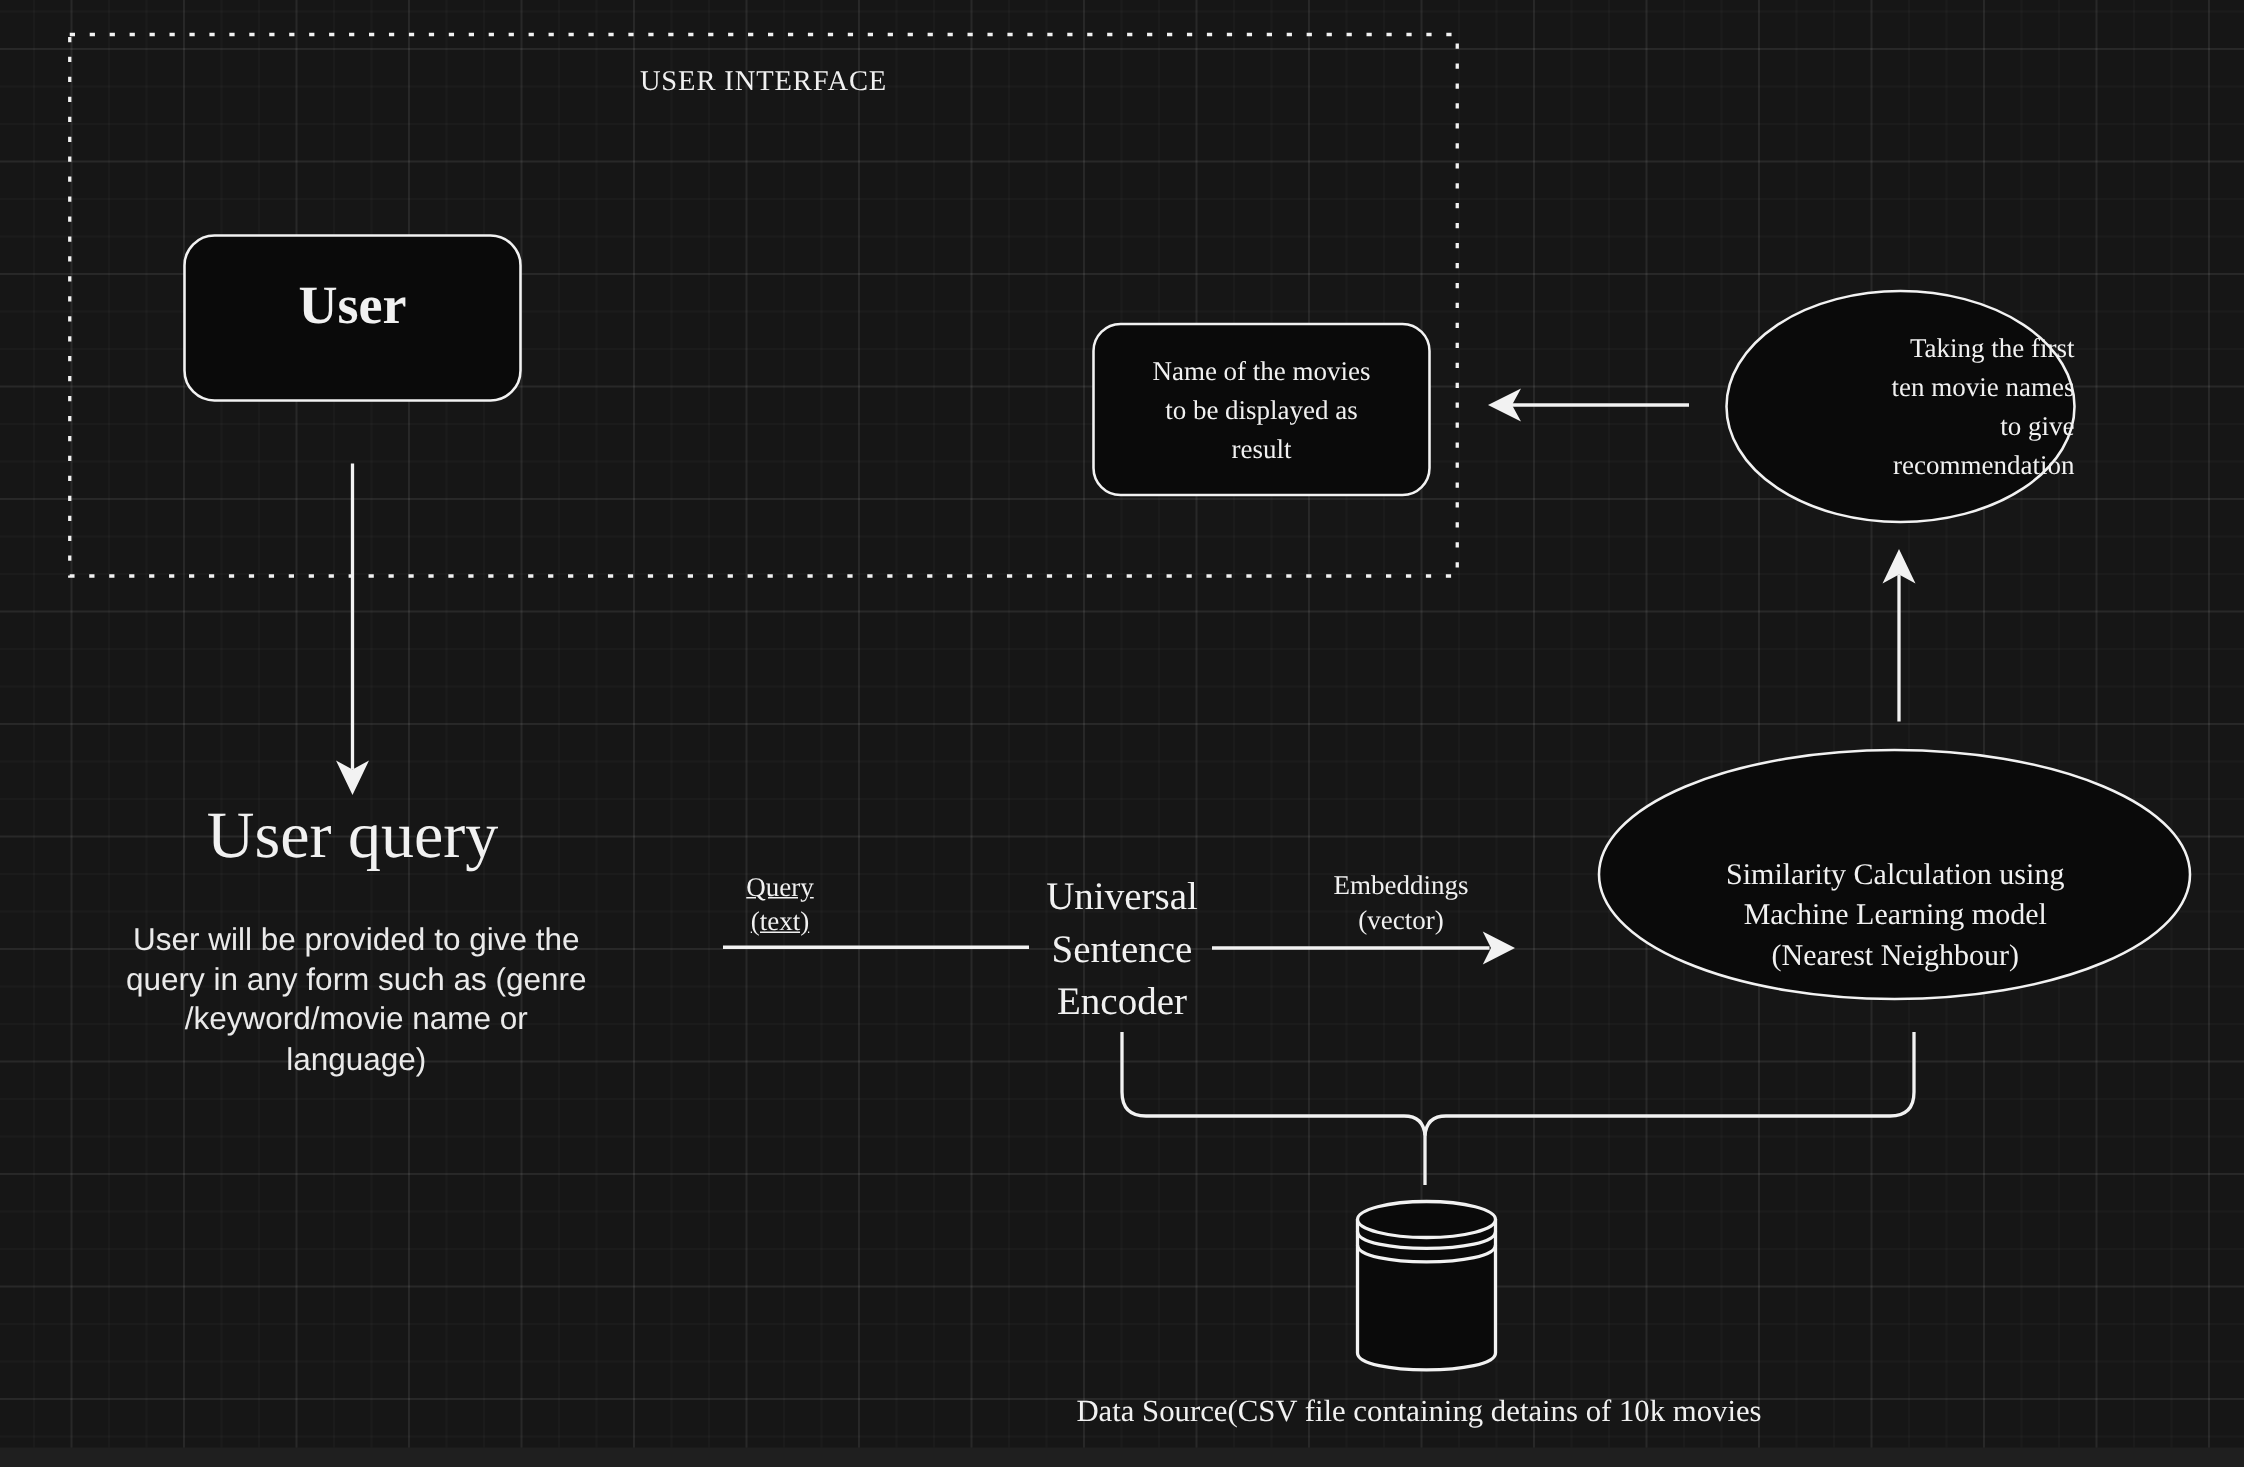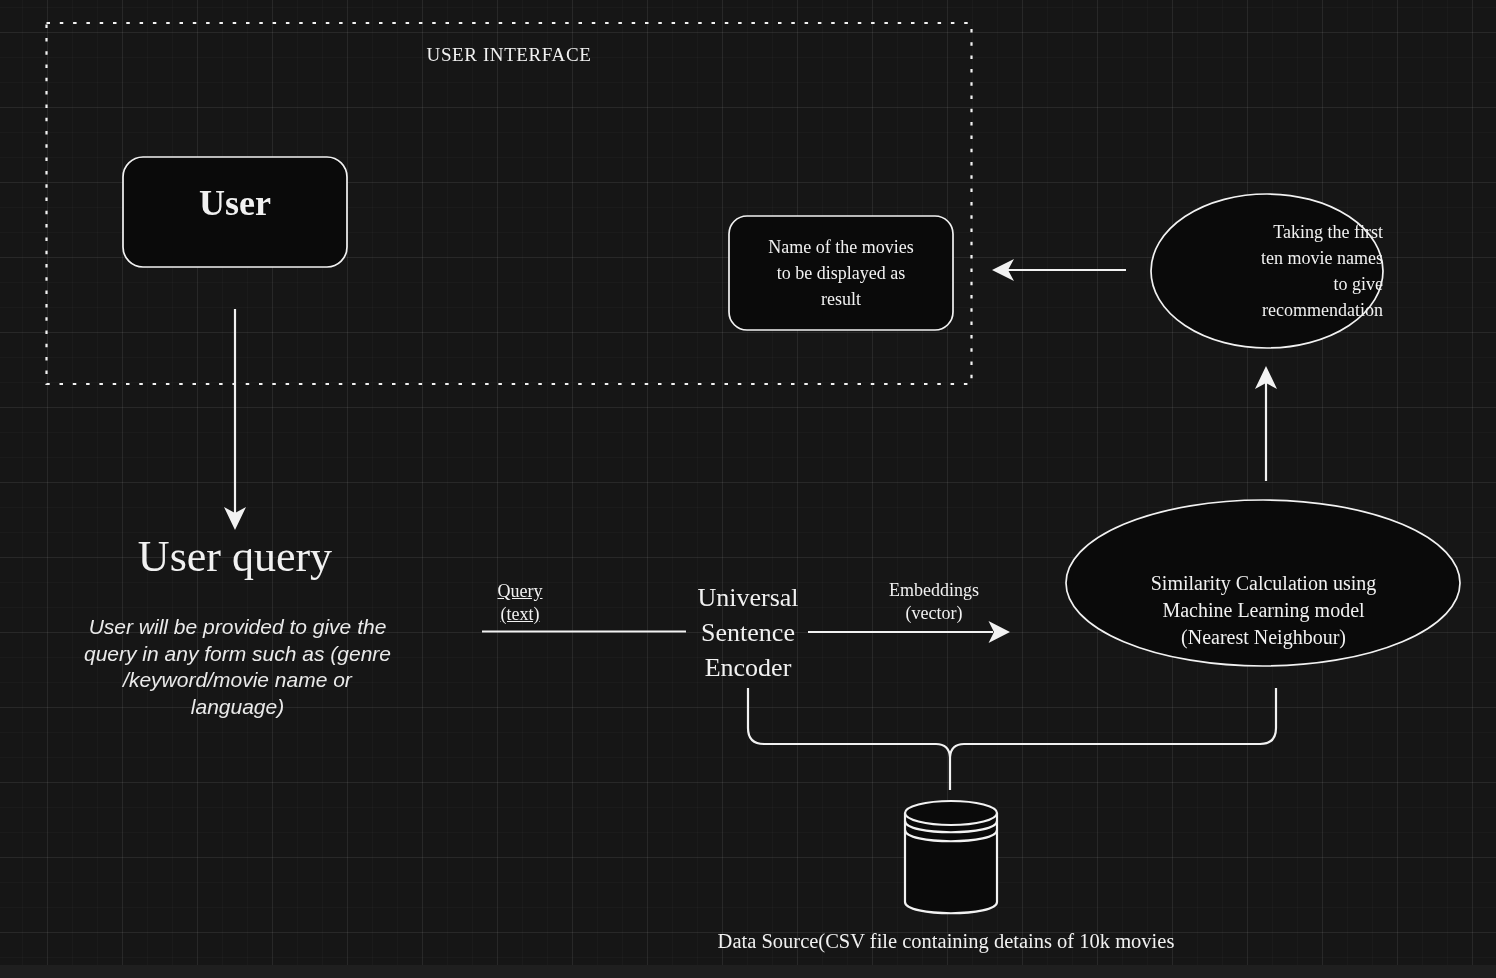--- a/index.html
+++ b/index.html
@@ -48,21 +48,20 @@
   .ui-frame-label   { left: 46px;  top: 44px;  width: 926px; font-size: 19px; letter-spacing: 0.6px; }
   .user-node-label  { left: 123px; top: 157px; width: 224px; height: 92px; font-size: 36px; font-weight: bold; }
   .result-node-label{ left: 729px; top: 216px; width: 224px; height: 114px; font-size: 18px; line-height: 26px; }
   .taking-label     { left: 1151px; top: 219px; width: 232px; font-size: 18px; line-height: 26px; text-align: right; }
   .user-query-title { left: 85px;  top: 531px; width: 300px; font-size: 44px; }
   .user-query-desc  {
     left: 60px; top: 614px; width: 355px;
     font-size: 21px; line-height: 26.5px;
     font-family: "Liberation Sans", sans-serif;
     color: #eaeaea;
-    font-style: italic;
   }
   .query-edge-label      { left: 460px; top: 580px; width: 120px; font-size: 18px; line-height: 23px; text-decoration: underline; }
   .encoder-label         { left: 658px; top: 580px; width: 180px; font-size: 26px; line-height: 35px; }
   .embeddings-edge-label { left: 864px; top: 579px; width: 140px; font-size: 18px; line-height: 23px; }
   .similarity-label      { left: 1066px; top: 542px; width: 395px; font-size: 20px; line-height: 27px; margin-top: 28px; }
   .data-source-label     { left: 671px; top: 930px; width: 550px; font-size: 20.5px; }
 
   .bottom-strip {
     position: absolute;
     left: 0; bottom: 0;

